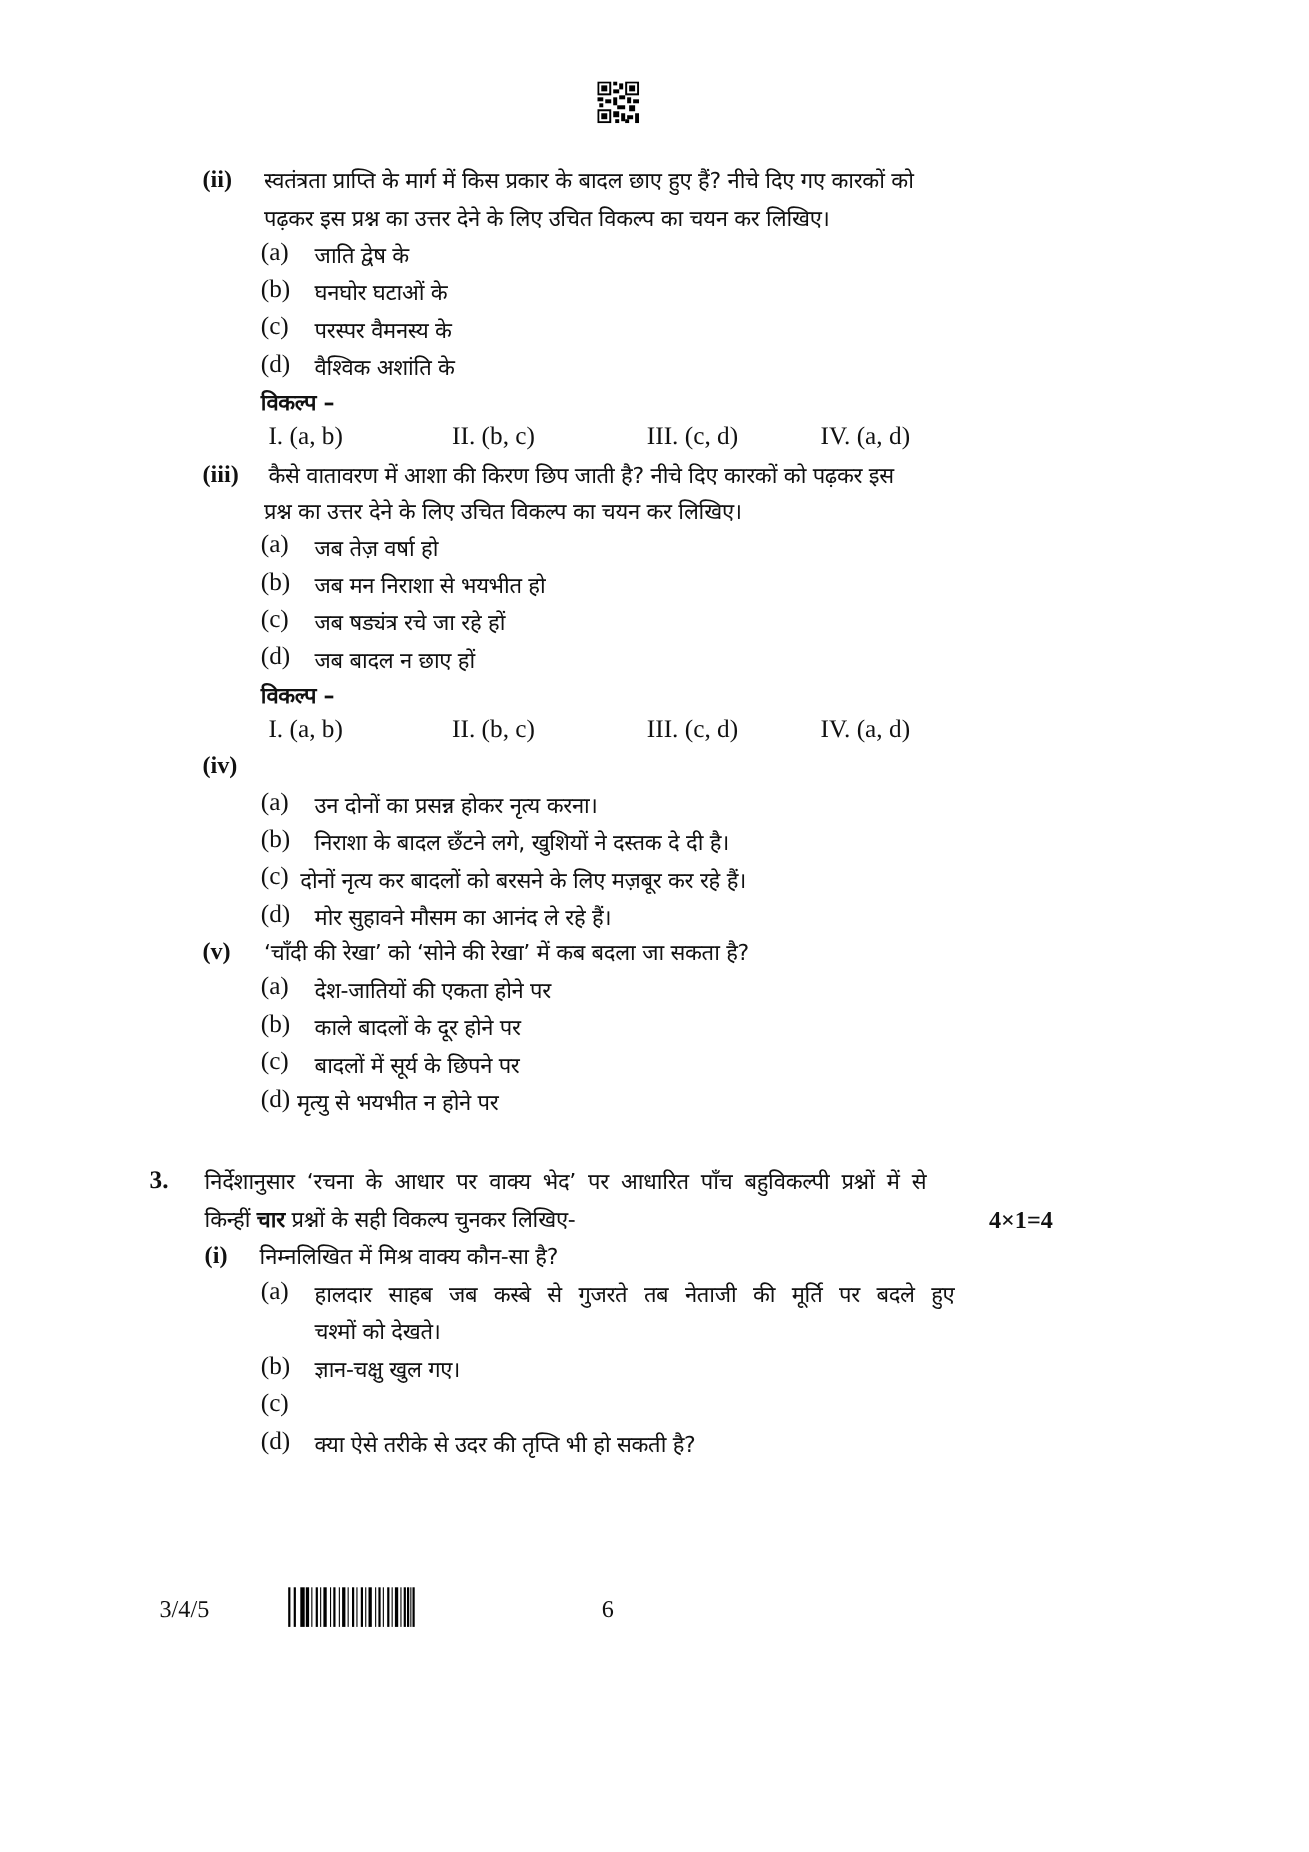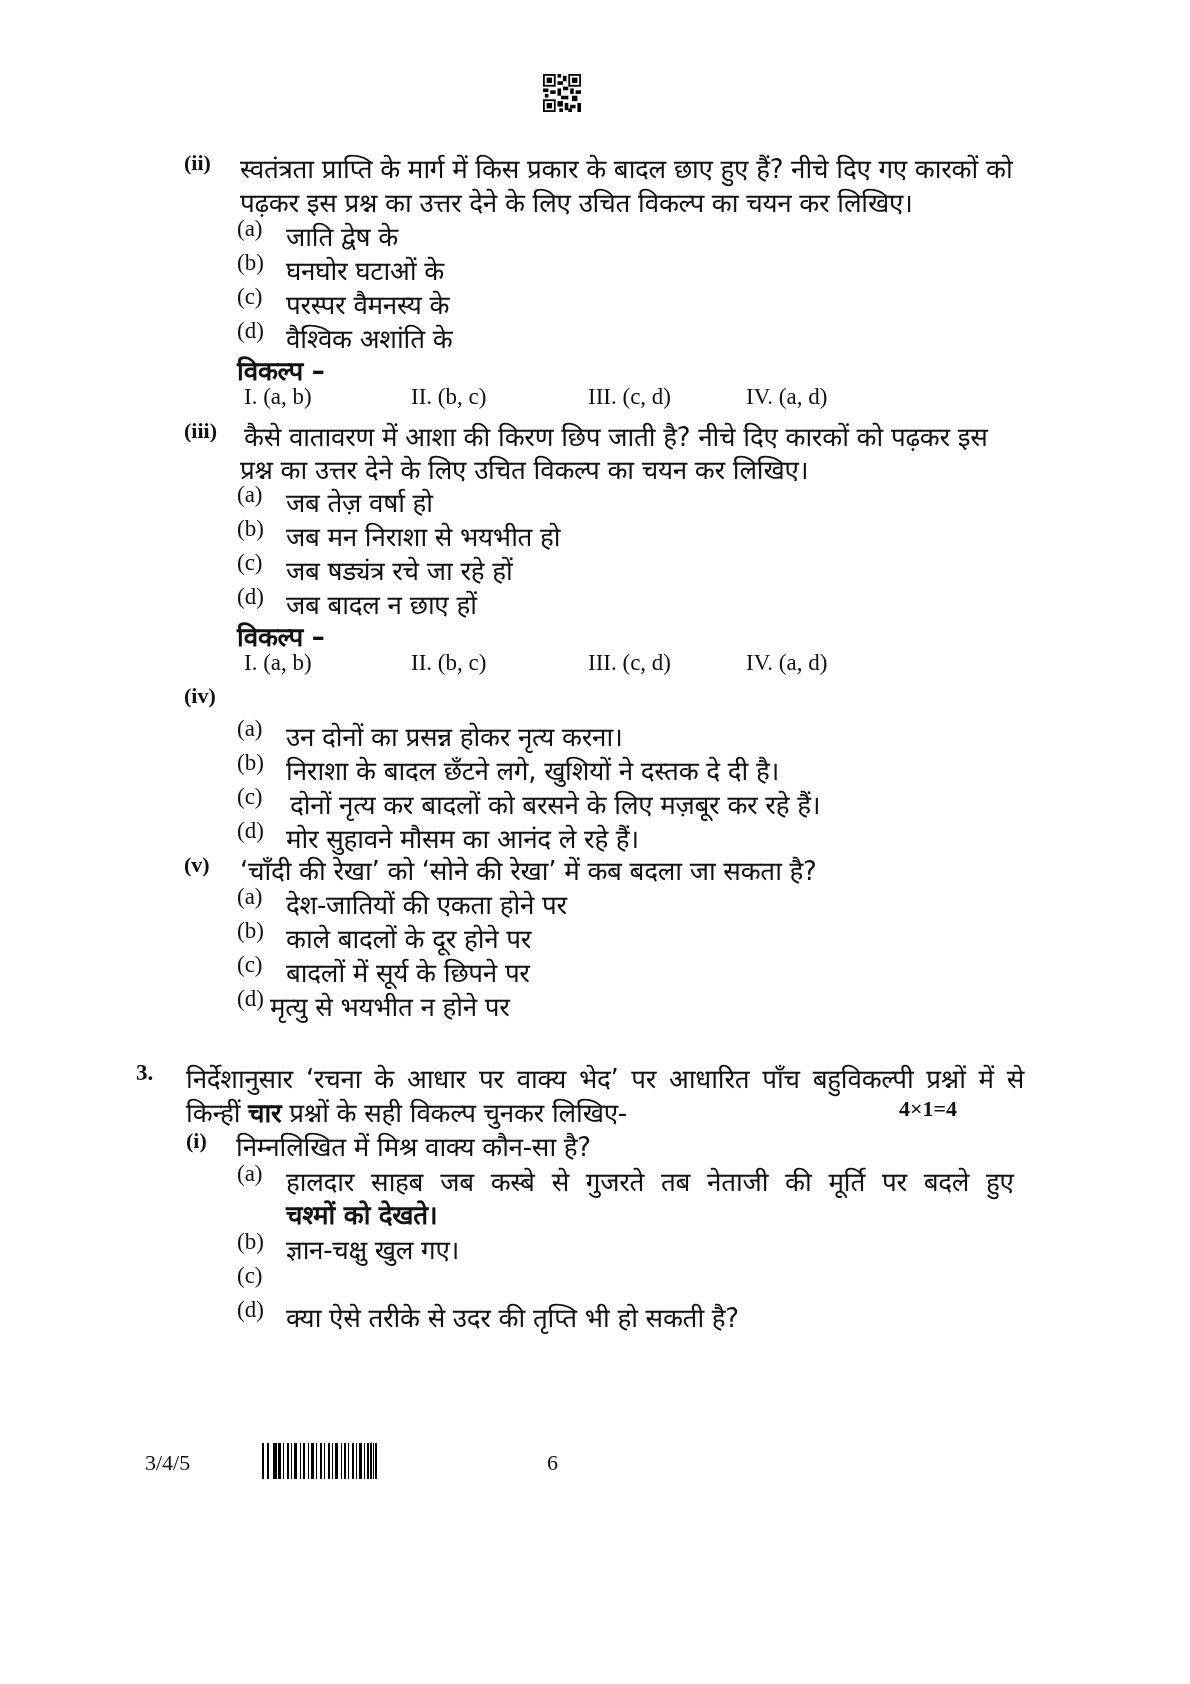--- a/index.html
+++ b/index.html
@@ -1,20 +1,20 @@
 <!DOCTYPE html>
 <html><head>
 <meta charset="utf-8">
 <style>
   html, body { margin: 0; padding: 0; background: #ffffff; }
   body { width: 1190px; height: 1684px; position: relative; overflow: hidden;
          font-family: "DejaVu Serif", "Liberation Serif", serif; color: #111; }
   .page { position: absolute; left: 0; top: 0; width: 1190px; height: 1315px; }
   .abs { position: absolute; white-space: nowrap; }
-  .hi { font-family: "DejaVu Sans", "Liberation Sans", sans-serif; font-size: 26px; letter-spacing: -0.3px; }
+  .hi { font-family: "DejaVu Sans", "Liberation Sans", sans-serif; font-size: 20px; letter-spacing: -0.3px; }
   .lat { font-family: "Liberation Serif", "DejaVu Serif", serif; font-size: 23px; }
   .qnum { font-family: "Liberation Serif", serif; font-weight: bold; font-size: 22px; }
   .bold { font-weight: bold; }
   .qr { position: absolute; left: 543px; top: 74px; width: 38px; height: 38px; }
   .barcode { position: absolute; left: 262px; top: 1443px; height: 36px; display: flex; align-items: stretch; }
   .barcode span { display: block; background: #000; height: 100%; }
 </style>
 </head>
 <body>
 
@@ -84,21 +84,21 @@
   <span class="abs lat" style="left:411px; top:650px;">II. (b, c)</span>
   <span class="abs lat" style="left:588px; top:650px;">III.  (c, d)</span>
   <span class="abs lat" style="left:746px; top:650px;">IV.   (a, d)</span>
 
   <span class="abs qnum" style="left:184px; top:683px;">(iv)</span>
   <span class="abs lat" style="left:237px; top:716px;">(a)</span>
   <span class="abs hi" style="left:286px; top:718px;">उन दोनों का प्रसन्न होकर नृत्य करना।</span>
   <span class="abs lat" style="left:237px; top:750px;">(b)</span>
   <span class="abs hi" style="left:286px; top:752px;">निराशा के बादल छँटने लगे, खुशियों ने दस्तक दे दी है।</span>
   <span class="abs lat" style="left:237px; top:784px;">(c)</span>
-  <span class="abs hi" style="left:290px; top:786px;">दोनों नृत्य कर बादलों को बरसने के लिए मज़बूर कर रहे हैं।</span>
+  <span class="abs hi" style="left:273px; top:786px;">दोनों नृत्य कर बादलों को बरसने के लिए मज़बूर कर रहे हैं।</span>
   <span class="abs lat" style="left:237px; top:818px;">(d)</span>
   <span class="abs hi" style="left:286px; top:820px;">मोर सुहावने मौसम का आनंद ले रहे हैं।</span>
 
   <span class="abs qnum" style="left:184px; top:852px;">(v)</span>
   <span class="abs hi" style="left:240px; top:852px;">‘चाँदी की रेखा’ को ‘सोने की रेखा’ में कब बदला जा सकता है?</span>
   <span class="abs lat" style="left:237px; top:884px;">(a)</span>
   <span class="abs hi" style="left:286px; top:886px;">देश-जातियों की एकता होने पर</span>
   <span class="abs lat" style="left:237px; top:918px;">(b)</span>
   <span class="abs hi" style="left:286px; top:920px;">काले बादलों के दूर होने पर</span>
   <span class="abs lat" style="left:237px; top:952px;">(c)</span>
@@ -108,21 +108,21 @@
 
   <span class="abs qnum" style="left:136px; top:1060px; font-size:23px;">3.</span>
   <span class="abs hi" style="left:186px; top:1060px; word-spacing:5px;">निर्देशानुसार ‘रचना के आधार पर वाक्य भेद’ पर आधारित पाँच बहुविकल्पी प्रश्नों में से</span>
   <span class="abs hi" style="left:186px; top:1094px;"><span>किन्हीं </span><span class="bold">चार</span><span> प्रश्नों के सही विकल्प चुनकर लिखिए-</span></span>
   <span class="abs qnum" style="left:899px; top:1096px;">4×1=4</span>
 
   <span class="abs qnum" style="left:186px; top:1128px;">(i)</span>
   <span class="abs hi" style="left:236px; top:1128px;">निम्नलिखित में मिश्र वाक्य कौन-सा है?</span>
   <span class="abs lat" style="left:237px; top:1161px;">(a)</span>
   <span class="abs hi" style="left:286px; top:1163px; word-spacing:9px;">हालदार साहब जब कस्बे से गुजरते तब नेताजी की मूर्ति पर बदले हुए</span>
-  <span class="abs hi" style="left:286px; top:1196px;font-weight:bold;">चश्मों को देखते।</span>
+  <span class="abs hi" style="left:286px; top:1196px;">चश्मों को देखते।</span>
   <span class="abs lat" style="left:237px; top:1229px;">(b)</span>
   <span class="abs hi" style="left:286px; top:1231px;">ज्ञान-चक्षु खुल गए।</span>
   <span class="abs lat" style="left:237px; top:1263px;">(c)</span>
   <span class="abs lat" style="left:237px; top:1297px;">(d)</span>
   <span class="abs hi" style="left:286px; top:1299px;">क्या ऐसे तरीके से उदर की तृप्ति भी हो सकती है?</span>
 
   <span class="abs lat" style="left:145px; top:1450px; font-size:22px;">3/4/5</span>
   <div class="barcode">
     <span style="width:2px;margin-right:3px"></span>
       <span style="width:2px;margin-right:4px"></span>

